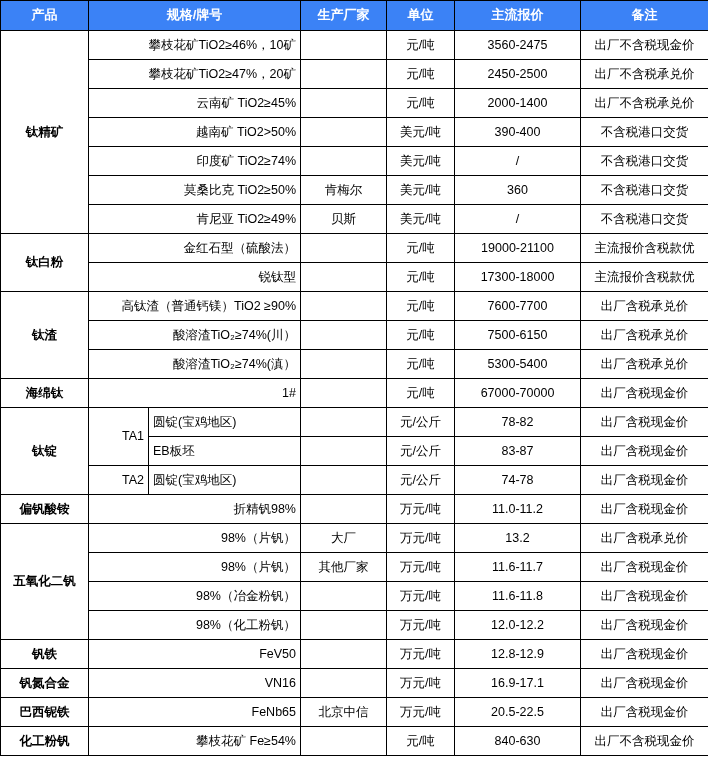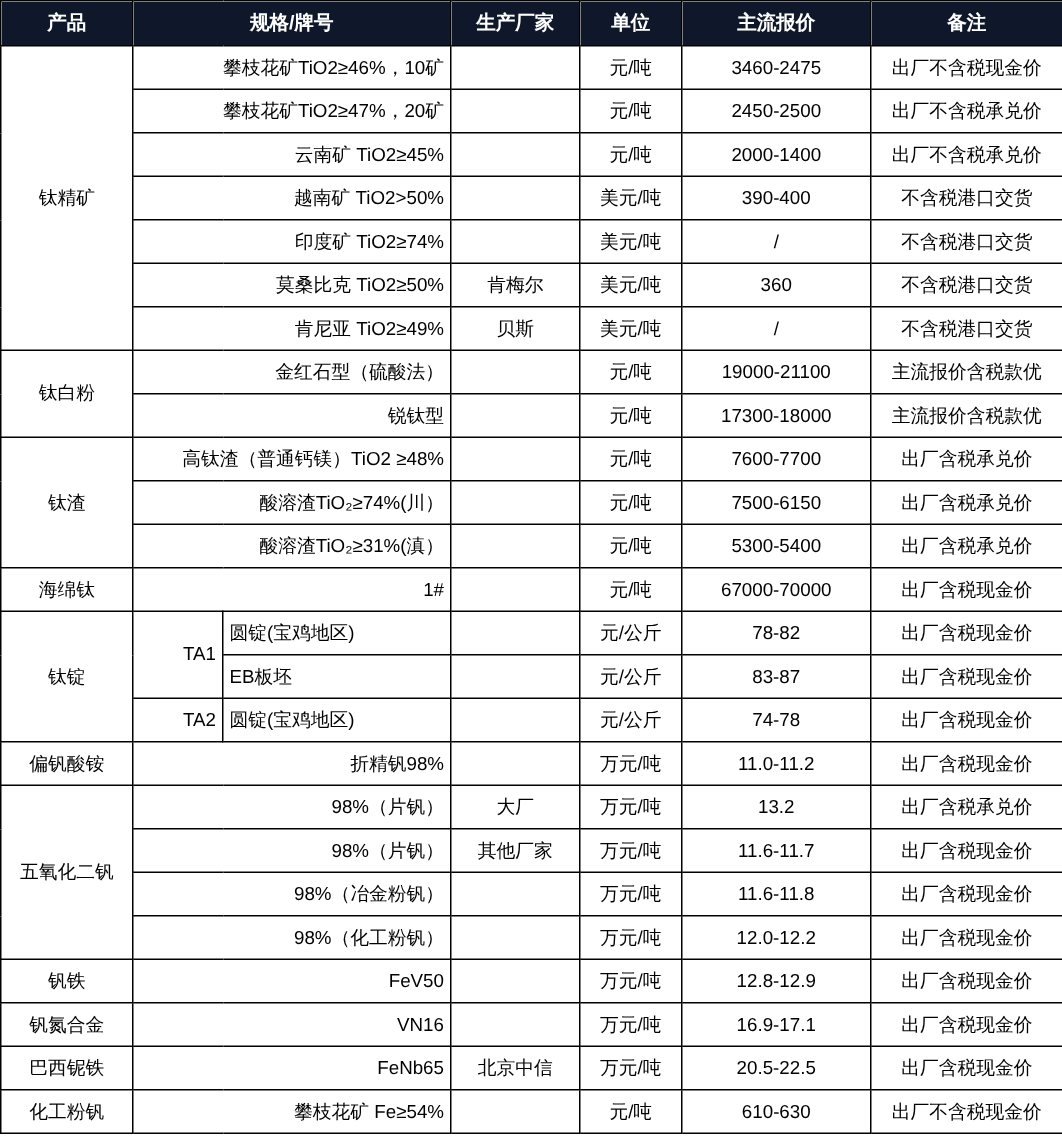--- a/index.html
+++ b/index.html
@@ -31,31 +31,31 @@
     border: 1px solid #000000;
     font-size: 12.5px;
     padding: 0 4px;
     height: 29px;
     box-sizing: border-box;
     line-height: 1.15;
     overflow: hidden;
     white-space: nowrap;
   }
   #price-table thead th {
-    background: #0f172a;
+    background: #3b82f6;
     color: #ffffff;
     font-weight: bold;
     text-align: center;
     font-size: 13px;
     height: 30px;
   }
   .ta-c { text-align: center; }
   .cat {
     text-align: center;
-    font-weight: normal;
+    font-weight: bold;
   }
   .sub-left { text-align: left; margin-top: 44px; }
   .spec-left { text-align: right; }
 </style>
 </head>
 <body>
 
 <table id="price-table">
   <colgroup>
     <col class="c-product">
@@ -75,21 +75,21 @@
       <th>主流报价</th>
       <th>备注</th>
     </tr>
   </thead>
   <tbody id="table-body">
       <tr>
         <td class="cat" rowspan="7">钛精矿</td>
         <td class="spec-left" colspan="2">攀枝花矿TiO2≥46%，10矿</td>
         <td class="ta-c"></td>
         <td class="ta-c">元/吨</td>
-        <td class="ta-c">3460-2475</td>
+        <td class="ta-c">3560-2475</td>
         <td class="ta-c">出厂不含税现金价</td>
       </tr>
       <tr>
         <td class="spec-left" colspan="2">攀枝花矿TiO2≥47%，20矿</td>
         <td class="ta-c"></td>
         <td class="ta-c">元/吨</td>
         <td class="ta-c">2450-2500</td>
         <td class="ta-c">出厂不含税承兑价</td>
       </tr>
       <tr>
@@ -137,35 +137,35 @@
       </tr>
       <tr>
         <td class="spec-left" colspan="2">锐钛型</td>
         <td class="ta-c"></td>
         <td class="ta-c">元/吨</td>
         <td class="ta-c">17300-18000</td>
         <td class="ta-c">主流报价含税款优</td>
       </tr>
       <tr>
         <td class="cat" rowspan="3">钛渣</td>
-        <td class="spec-left" colspan="2">高钛渣（普通钙镁）TiO2 ≥48%</td>
+        <td class="spec-left" colspan="2">高钛渣（普通钙镁）TiO2 ≥90%</td>
         <td class="ta-c"></td>
         <td class="ta-c">元/吨</td>
         <td class="ta-c">7600-7700</td>
         <td class="ta-c">出厂含税承兑价</td>
       </tr>
       <tr>
         <td class="spec-left" colspan="2">酸溶渣TiO₂≥74%(川）</td>
         <td class="ta-c"></td>
         <td class="ta-c">元/吨</td>
         <td class="ta-c">7500-6150</td>
         <td class="ta-c">出厂含税承兑价</td>
       </tr>
       <tr>
-        <td class="spec-left" colspan="2">酸溶渣TiO₂≥31%(滇）</td>
+        <td class="spec-left" colspan="2">酸溶渣TiO₂≥74%(滇）</td>
         <td class="ta-c"></td>
         <td class="ta-c">元/吨</td>
         <td class="ta-c">5300-5400</td>
         <td class="ta-c">出厂含税承兑价</td>
       </tr>
       <tr>
         <td class="cat">海绵钛</td>
         <td class="spec-left" colspan="2">1#</td>
         <td class="ta-c"></td>
         <td class="ta-c">元/吨</td>
@@ -255,17 +255,17 @@
         <td class="ta-c">北京中信</td>
         <td class="ta-c">万元/吨</td>
         <td class="ta-c">20.5-22.5</td>
         <td class="ta-c">出厂含税现金价</td>
       </tr>
       <tr>
         <td class="cat">化工粉钒</td>
         <td class="spec-left" colspan="2">攀枝花矿 Fe≥54%</td>
         <td class="ta-c"></td>
         <td class="ta-c">元/吨</td>
-        <td class="ta-c">610-630</td>
+        <td class="ta-c">840-630</td>
         <td class="ta-c">出厂不含税现金价</td>
       </tr>
     </tbody>
 </table>
 
 </body></html>

